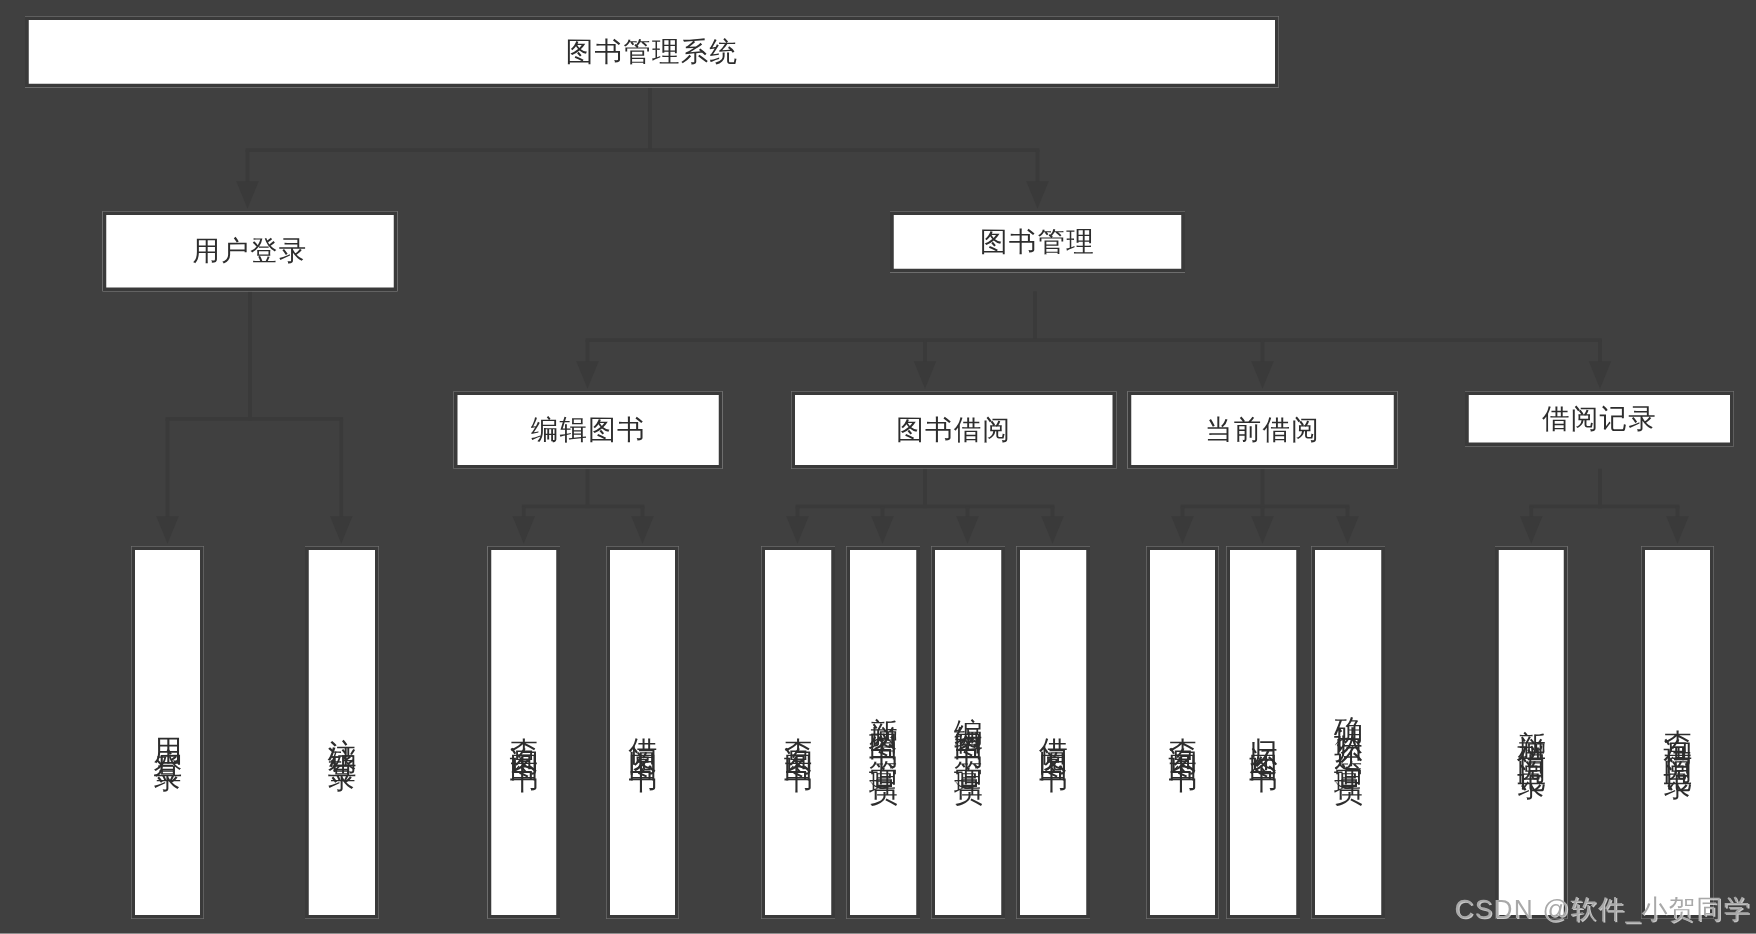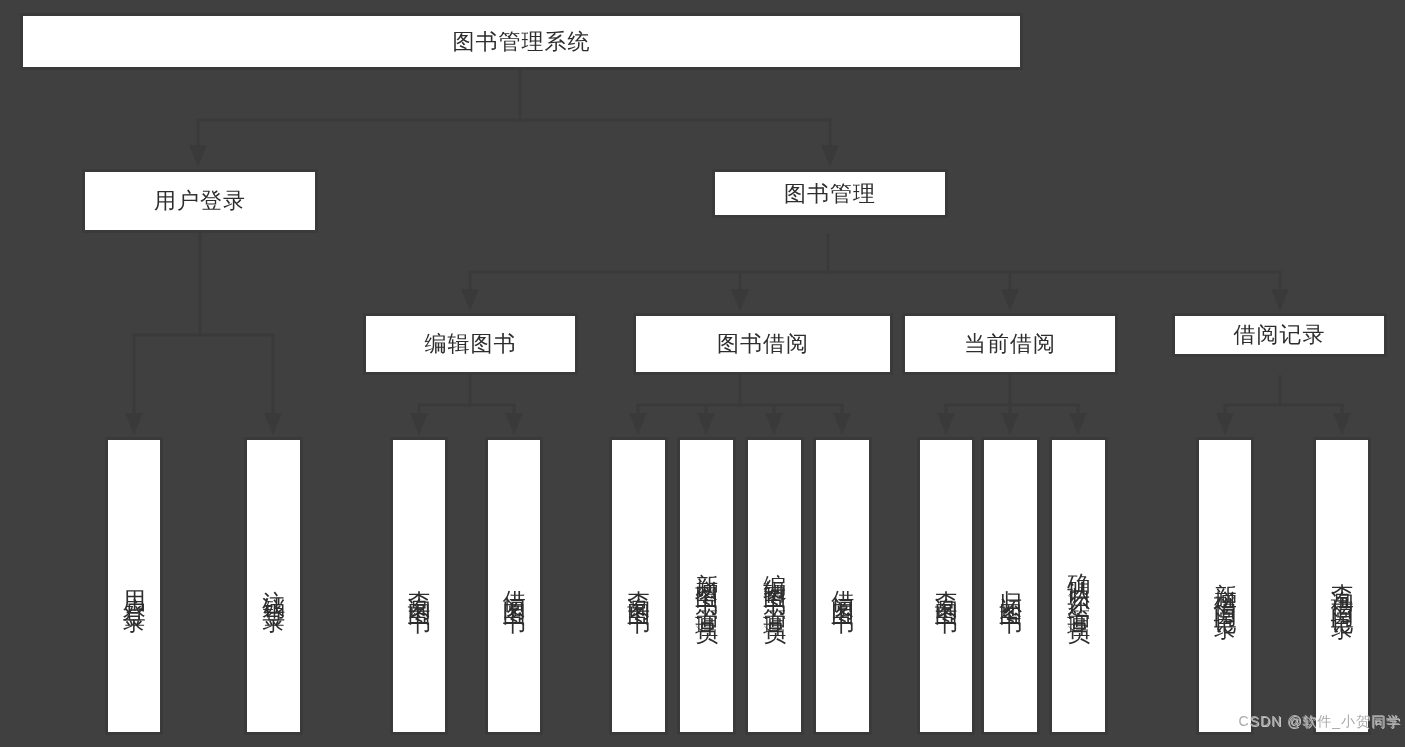--- a/index.html
+++ b/index.html
@@ -34,21 +34,21 @@
     writing-mode: vertical-rl;
     text-orientation: mixed;
     font-size: 23px;
     letter-spacing: 7px;
     line-height: 1.2;
   }
   .watermark {
     position: absolute;
     top: 713px;
     right: 4px;
-    font-size: 14px;
+    font-size: 21px;
     color: #a9a9a9;
     letter-spacing: 1px;
     text-shadow: 1px 1px 0 rgba(255,255,255,0.7);
     white-space: nowrap;
   }
 </style>
 </head>
 <body>
 
 <div class="canvas">

